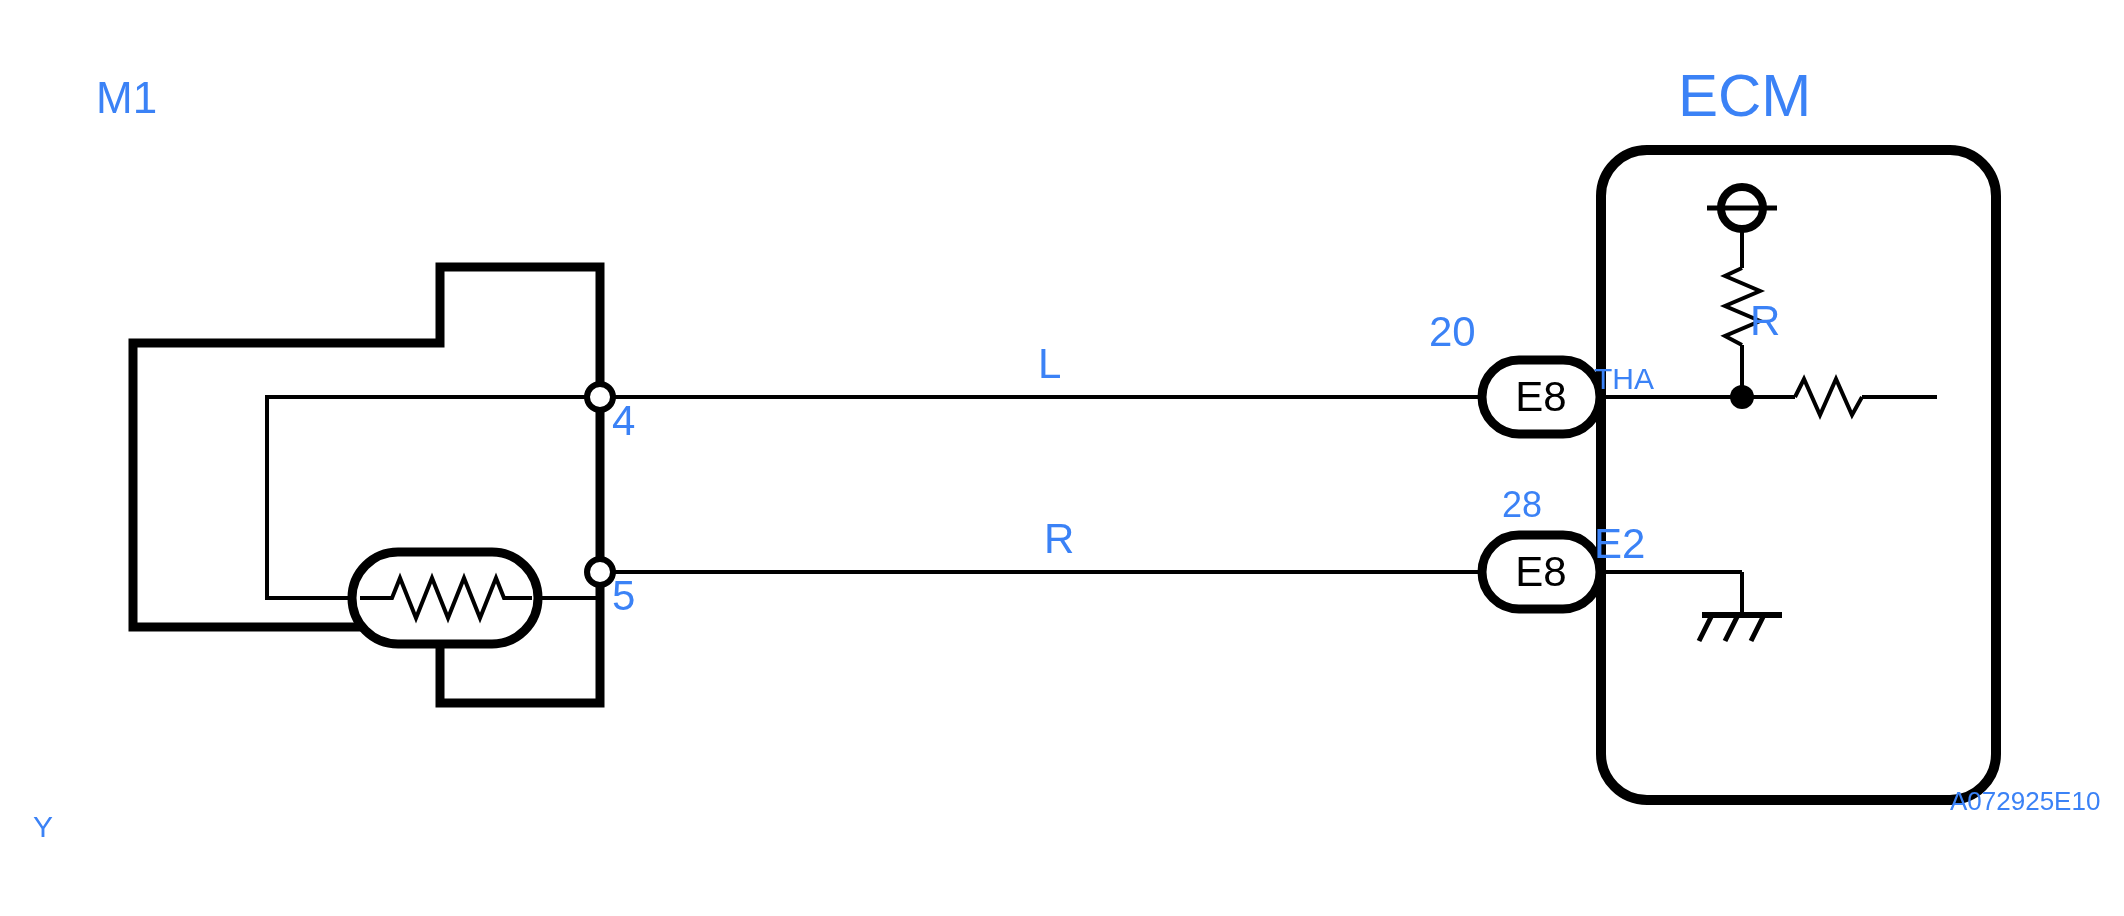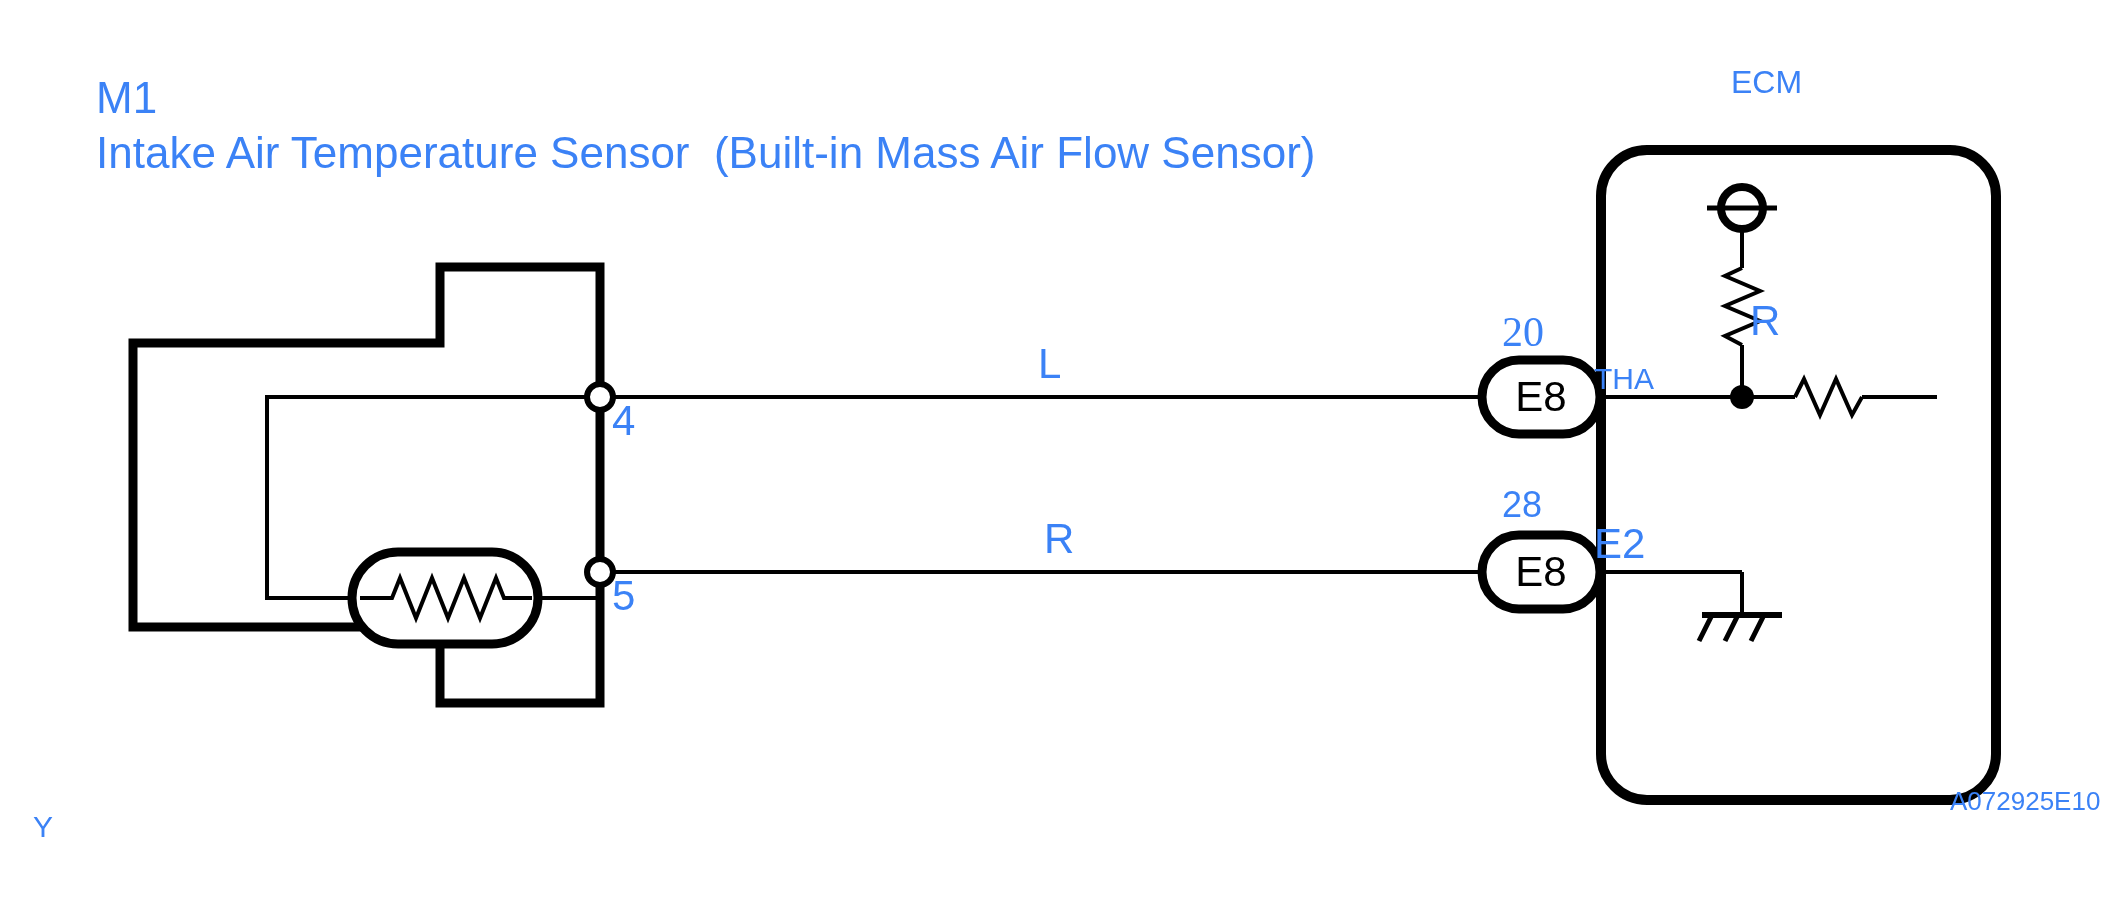--- a/index.html
+++ b/index.html
@@ -38,23 +38,23 @@
     left: 96px;
     top: 76px;
     font-size: 44px;
   }
   .t-comp-name {
     left: 96px;
     top: 131px;
     font-size: 44px;
   }
   .t-ecm {
-    left: 1731px;
+    left: 1678px;
     top: 66px;
-    font-size: 32px;
+    font-size: 60px;
     text-align: right;
   }
   .t-pin4 {
     left: 612px;
     top: 400px;
     font-size: 42px;
   }
   .t-pin5 {
     left: 612px;
     top: 575px;
@@ -64,24 +64,23 @@
     left: 1038px;
     top: 343px;
     font-size: 42px;
   }
   .t-wire-r {
     left: 1044px;
     top: 518px;
     font-size: 42px;
   }
   .t-term20 {
-    left: 1502px;
+    left: 1429px;
     top: 311px;
     font-size: 42px;
-    font-family: Liberation Serif, serif;
   }
   .t-term28 {
     left: 1502px;
     top: 487px;
     font-size: 36px;
   }
   .t-tha {
     left: 1594px;
     top: 364px;
     font-size: 30px;
@@ -168,21 +167,20 @@
 
     <line x1="1702" y1="615" x2="1782" y2="615" stroke="#000000" stroke-width="6"></line>
     <line x1="1712" y1="615" x2="1699" y2="641" stroke="#000000" stroke-width="5"></line>
     <line x1="1738" y1="615" x2="1725" y2="641" stroke="#000000" stroke-width="5"></line>
     <line x1="1764" y1="615" x2="1751" y2="641" stroke="#000000" stroke-width="5"></line>
 
   </svg>
 
   <div class="txt t-comp-id">M1</div>
 
-  <div class="txt t-comp-name">Intake Air Temperature Sensor  (Built-in Mass Air Flow Sensor)</div>
 
   <div class="txt t-ecm">ECM</div>
 
   <div class="txt t-pin4">4</div>
 
   <div class="txt t-pin5">5</div>
 
   <div class="txt t-wire-l">L</div>
 
   <div class="txt t-wire-r">R</div>

